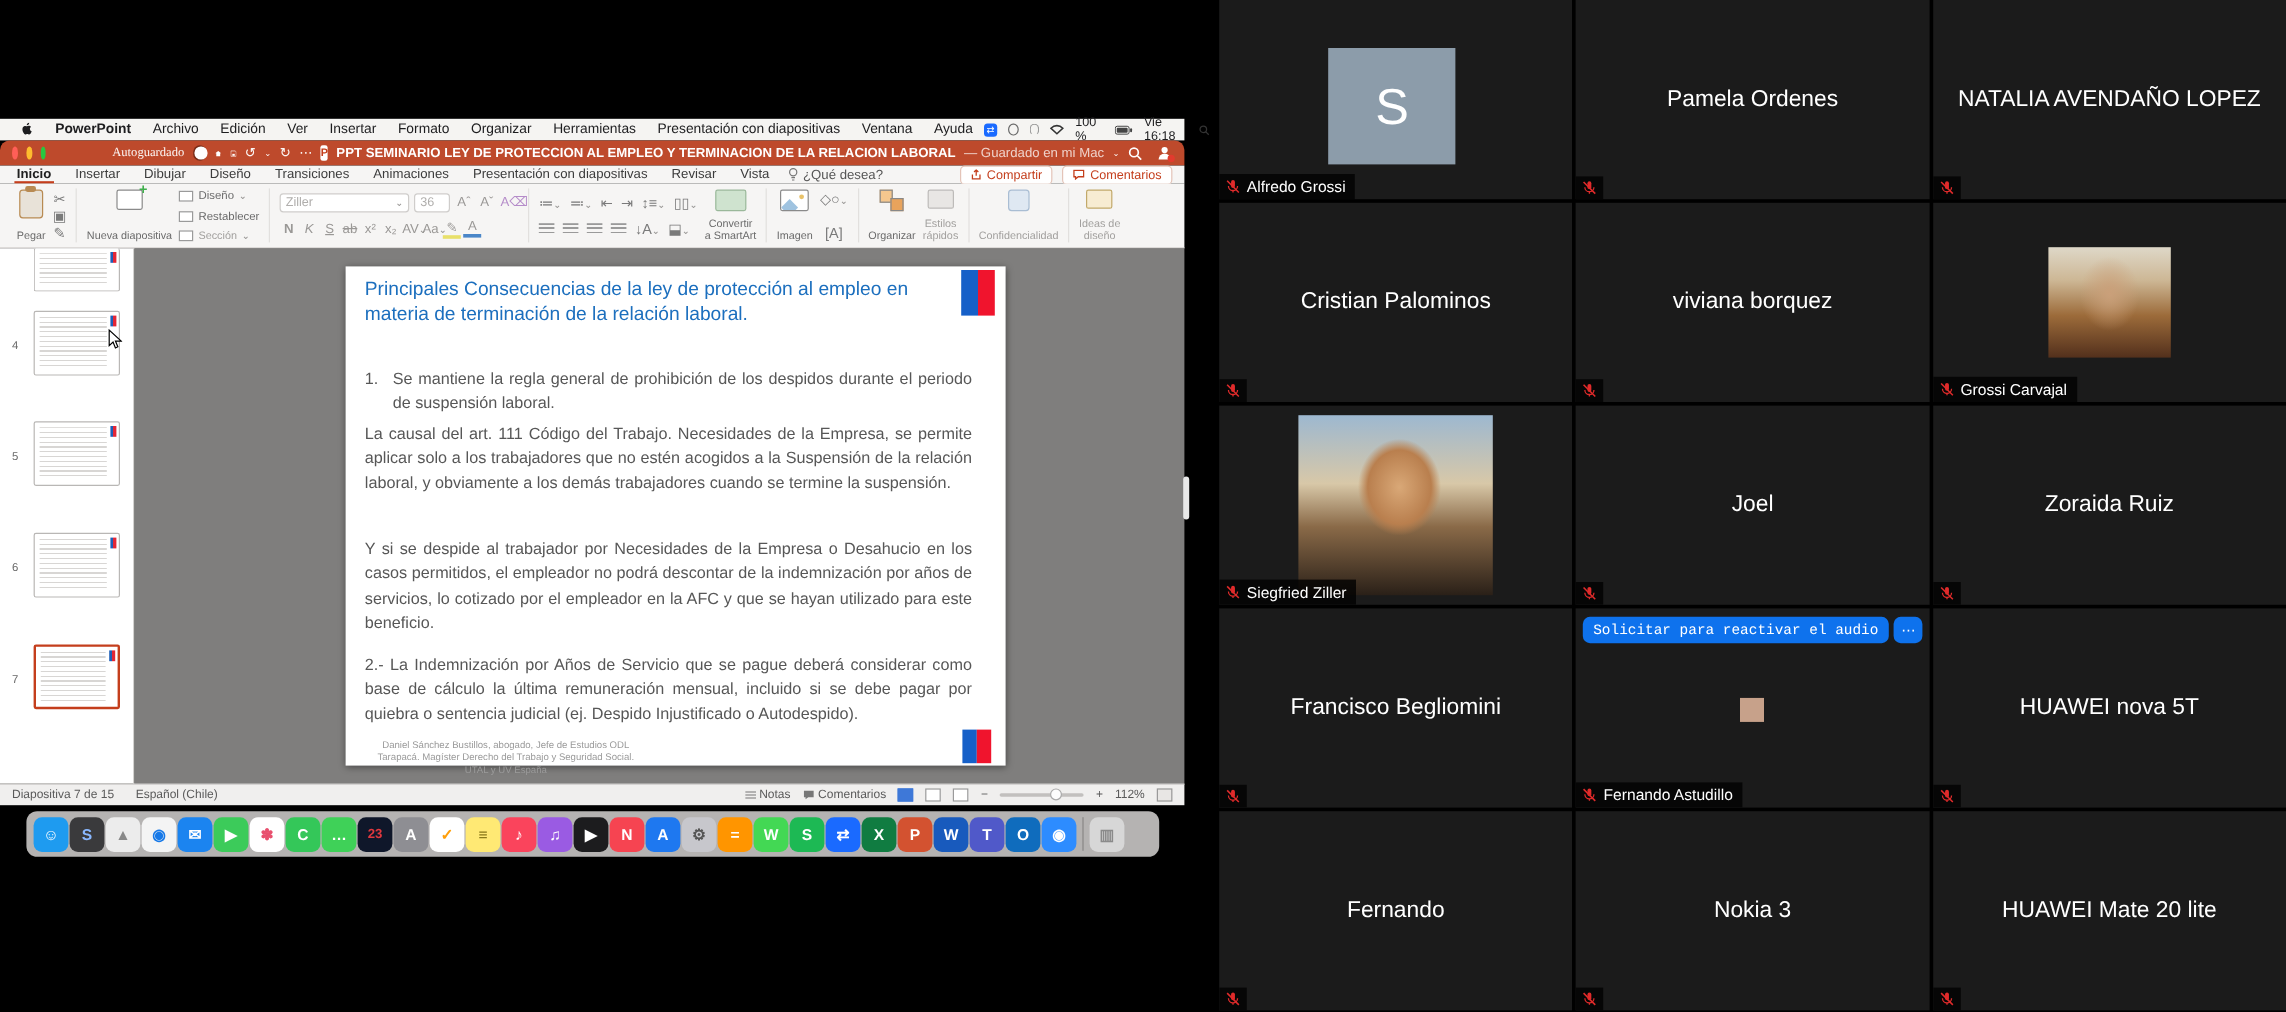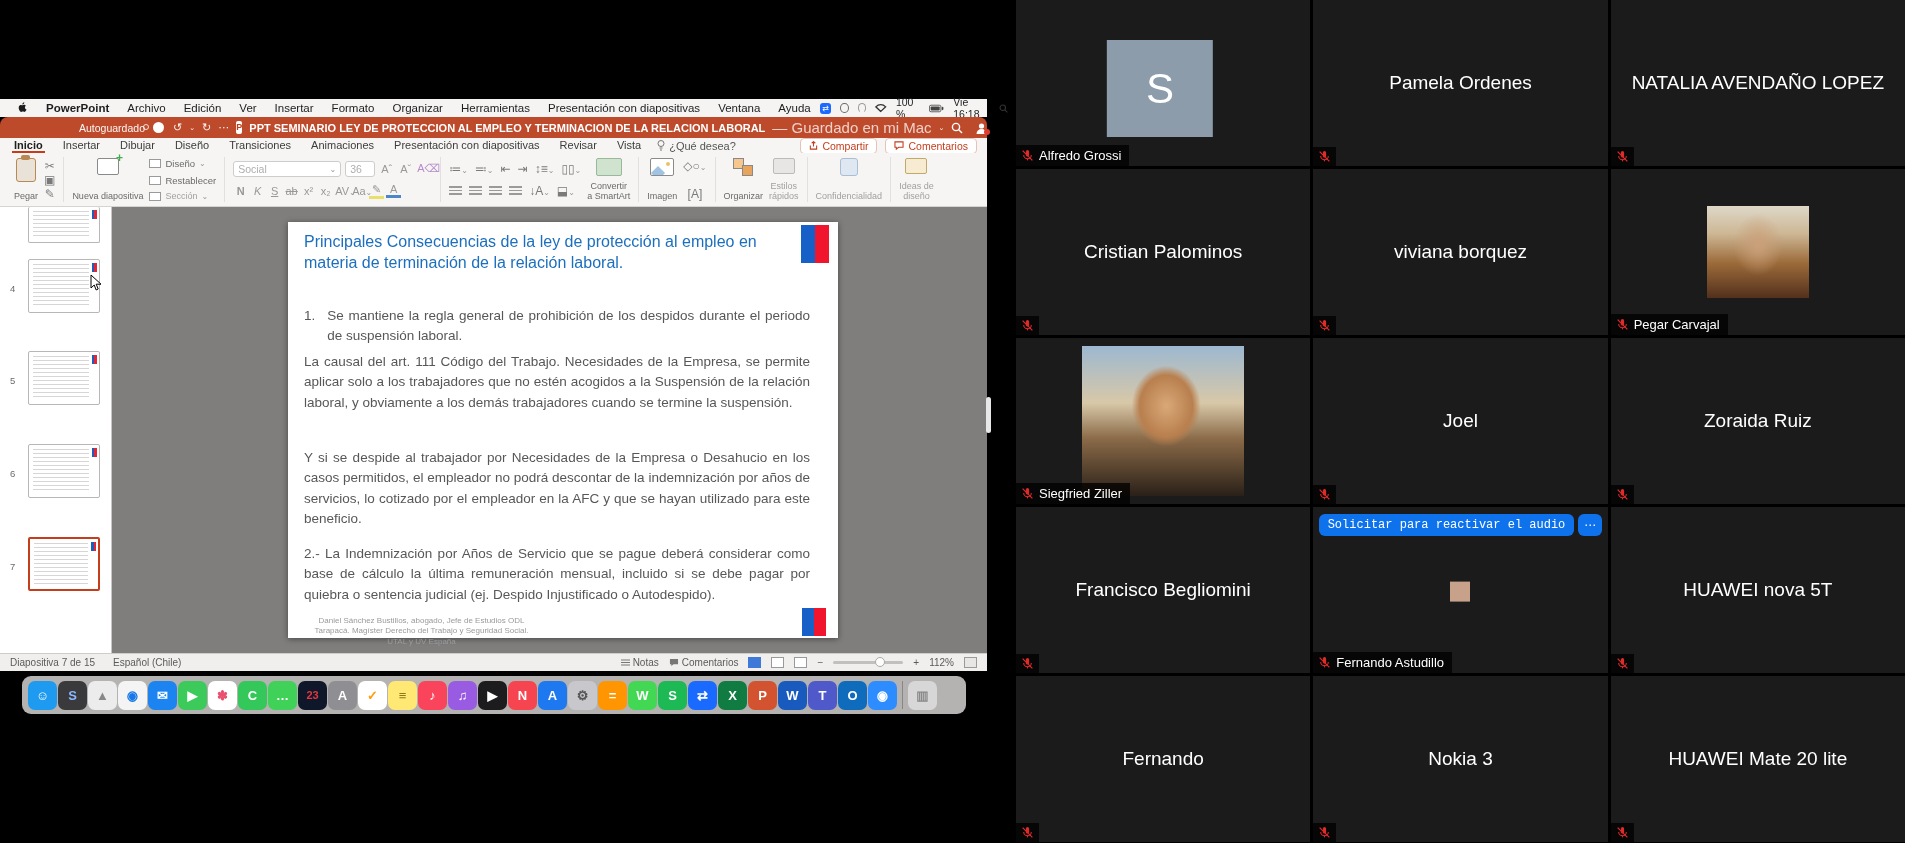--- a/index.html
+++ b/index.html
@@ -19,29 +19,29 @@
   .ring-ic { width:10px; height:10px; border:1.5px solid #6b6b6b; border-radius:50%; display:inline-block; }
   .spiral-ic { width:10px; height:10px; border:1.5px solid #9a9a9a; border-bottom-color:transparent; border-radius:50%; display:inline-block; }
   .siri-ic { width:11px; height:11px; border-radius:50%;
     background:radial-gradient(circle at 35% 35%, #ff5fa2, #7a5cff 60%, #19c3ff); display:inline-block; }
 
   
   #titlebar { left:0; top:117px; width:987px; height:21px; background:#BE4A2C;
     border-radius:8px 8px 0 0; display:flex; align-items:center; padding:0 10px; gap:7px; color:#fff; }
   .tl { width:11px; height:11px; border-radius:50%; display:inline-block; }
   .tl.r{background:#FF5F57}.tl.y{background:#FEBC2E}.tl.g{background:#28C840}
-  #titlebar .autosave { font-size:10.5px; margin-left:48px; opacity:.95; }
+  #titlebar .autosave { font-size:10.5px; margin-left:48px; opacity:.95;font-family:Liberation Serif, serif; }
   .toggle { width:26px; height:13px; border-radius:7px; background:rgba(60,20,10,.55); position:relative; display:inline-block; }
   .toggle .knob { position:absolute; left:1px; top:1px; width:11px; height:11px; border-radius:50%; background:#fff; }
   .toggle .off { position:absolute; right:3px; top:3px; width:6px; height:6px; border:1.4px solid rgba(255,255,255,.8); border-radius:50%; }
   .tb-ic { color:#fff; font-size:11px; opacity:.95; }
   .doc-ic { width:13px; height:13px; background:#fff; border-radius:2px; color:#C43E1C;
     font-size:9px; font-weight:bold; text-align:center; line-height:13px; }
   #titlebar .doc-title { font-size:11px; font-weight:bold; white-space:nowrap; }
-  #titlebar .doc-sub { font-size:15px; opacity:.75; white-space:nowrap; }
+  #titlebar .doc-sub { font-size:11px; opacity:.75; white-space:nowrap; }
   #titlebar .right { margin-left:auto; display:flex; gap:12px; align-items:center; }
   .person-ic { position:relative; width:13px; height:13px; }
   .person-ic .dot { position:absolute; right:-2px; bottom:-1px; width:6px; height:6px; background:#e23b2e; border-radius:50%; }
 
   
   #tabsrow { left:0; top:138px; width:987px; height:15px; background:#f6f5f4;
     display:flex; align-items:center; font-size:11px; color:#3c3c3c; padding:0 4px; }
   #tabsrow .tab { padding:0 10px; height:15px; line-height:15px; position:relative; white-space:nowrap; }
   #tabsrow .tab.active { color:#202020; font-weight:bold; }
   #tabsrow .tab.active::after { content:""; position:absolute; left:8px; right:8px; bottom:0; height:2px; background:#C43E1C; }
@@ -308,21 +308,21 @@
           <span class="sq-ic"></span>
           <span class="lbl dim">Sección</span>
           <span class="caret">⌄</span>
         </span>
     </div>
   </div>
   <div class="grp">
     <div class="vcol" style="height:44px; align-items:flex-start; justify-content:space-around">
       <div style="display:flex; gap:4px; align-items:center">
         <span class="fontbox">
-            <span>Social</span>
+            <span>Ziller</span>
             <span class="caret">⌄</span>
           </span>
         <span class="sizebox">36</span>
         <span class="fmt">Aˆ</span>
         <span class="fmt">Aˇ</span>
         <span class="fmt" style="color:#b58cc9">A⌫</span>
       </div>
       <div style="display:flex; gap:2px; align-items:center">
         <span class="fmt" style="font-weight:bold">N</span>
         <span class="fmt" style="font-style:italic">K</span>
@@ -596,21 +596,21 @@
     <div class="photo" id="photo-david"></div>
     <div class="tile-label">
       <span class="mic">
           <svg viewBox="0 0 24 24">
             <rect x="9" y="2" width="6" height="12" rx="3" fill="#E02B2B"></rect>
             <path d="M5 11a7 7 0 0 0 14 0" stroke="#E02B2B" stroke-width="2" fill="none"></path>
             <line x1="12" y1="18" x2="12" y2="21" stroke="#E02B2B" stroke-width="2"></line>
             <line x1="3" y1="3" x2="21" y2="21" stroke="#E02B2B" stroke-width="2.4"></line>
           </svg>
         </span>
-      <span>Pegar Carvajal</span>
+      <span>Grossi Carvajal</span>
     </div>
   </div>
 
   <div class="tile">
     <div class="photo" id="photo-siegfried"></div>
     <div class="tile-label">
       <span class="mic">
           <svg viewBox="0 0 24 24">
             <rect x="9" y="2" width="6" height="12" rx="3" fill="#E02B2B"></rect>
             <path d="M5 11a7 7 0 0 0 14 0" stroke="#E02B2B" stroke-width="2" fill="none"></path>

